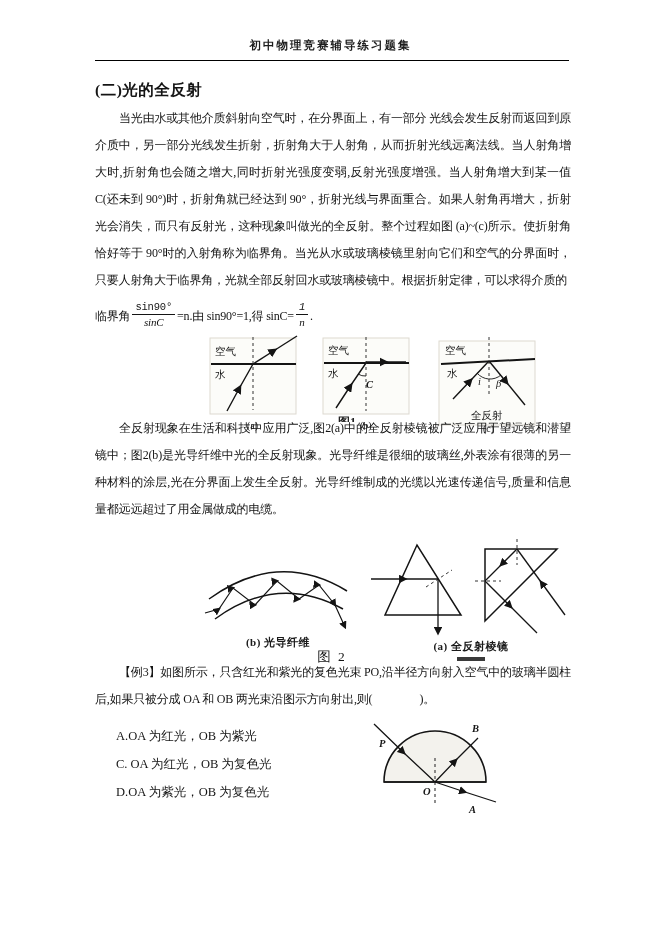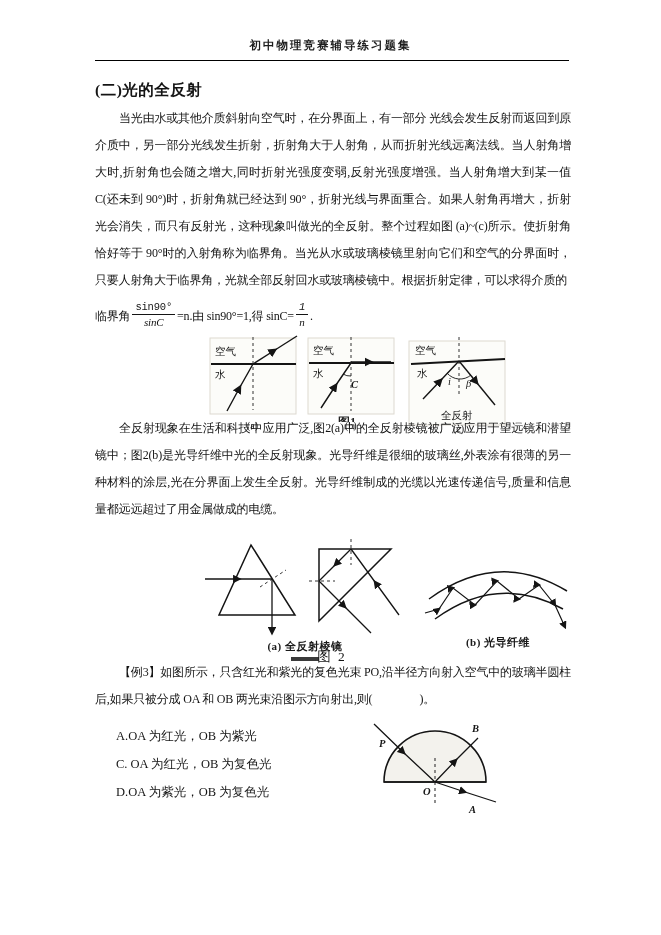--- a/index.html
+++ b/index.html
@@ -32,21 +32,21 @@
   }
   .frac{
     display:inline-block;vertical-align:middle;text-align:center;
     line-height:1.1;margin:0 2px;position:relative;top:-2px;
   }
   .frac .num{display:block;border-bottom:1px solid #141414;padding:0 3px 1px 3px;
     font-family:"Liberation Mono","DejaVu Sans Mono",monospace;font-size:10.5px;}
   .frac .den{display:block;font-style:italic;font-size:11px;padding-top:1px;}
   .frac .den-mono{font-family:"Liberation Mono","DejaVu Sans Mono",monospace;font-style:italic;}
   .fig1-row{
-    position:absolute;top:333px;left:207px;display:flex;gap:6px;align-items:flex-end;
+    position:absolute;top:333px;left:207px;display:flex;gap:21px;align-items:flex-end;
   }
   .fig-panel{display:block;}
   .cropped-caption{
     position:absolute;top:414px;left:325px;width:44px;height:8px;overflow:hidden;
     font-size:12px;font-weight:bold;text-align:center;color:#222;
   }
   .par-2{top:415px;}
   .fig2-row{
     position:absolute;top:537px;left:203px;display:flex;align-items:flex-start;gap:16px;
   }
@@ -134,49 +134,49 @@
     <text x="38" y="86" class="svg-cjk">全反射</text>
     <text x="50" y="99" class="svg-lbl">(c)</text>
   </svg>
 </div>
 
 <div class="cropped-caption">图1</div>
 
 <div class="body-par par-2">全反射现象在生活和科技中应用广泛,图2(a)中的全反射棱镜被广泛应用于望远镜和潜望镜中；图2(b)是光导纤维中光的全反射现象。光导纤维是很细的玻璃丝,外表涂有很薄的另一种材料的涂层,光在分界面上发生全反射。光导纤维制成的光缆以光速传递信号,质量和信息量都远远超过了用金属做成的电缆。</div>
 
 <div class="fig2-row">
+  <div class="fig2-col fiber-col">
+    <svg width="150" height="86" viewBox="0 0 150 86">
+      <path d="M6,52 Q75,2 144,44" fill="none" stroke="#141414" stroke-width="1.5"></path>
+      <path d="M12,72 Q75,26 140,62" fill="none" stroke="#141414" stroke-width="1.5"></path>
+      <path d="M2,66 L16,62 L30,41 L52,58 L74,34 L96,52 L116,38 L132,58 L142,80" fill="none" stroke="#141414" stroke-width="1.2" marker-mid="url(#arr)" marker-end="url(#arr)"></path>
+    </svg>
+    <div class="fig-caption">(b) 光导纤维</div>
+  </div>
+
   <div class="fig2-col">
     <div class="fig2-prisms">
       <svg width="100" height="100" viewBox="0 0 100 100">
         <path d="M48,8 L16,78 L92,78 Z" fill="none" stroke="#141414" stroke-width="1.5"></path>
         <path d="M2,42 L36,42 L69,42" fill="none" stroke="#141414" stroke-width="1.3" marker-mid="url(#arr)"></path>
         <line x1="57" y1="50" x2="83" y2="33" stroke="#333" stroke-width="1" stroke-dasharray="3,3"></line>
         <path d="M69,42 L69,78 L69,96" fill="none" stroke="#141414" stroke-width="1.3" marker-end="url(#arr)"></path>
       </svg>
       <svg width="100" height="100" viewBox="0 0 100 100">
         <path d="M12,12 L84,12 L12,84 Z" fill="none" stroke="#141414" stroke-width="1.5"></path>
         <line x1="44" y1="2" x2="44" y2="28" stroke="#333" stroke-width="1" stroke-dasharray="3,3"></line>
         <line x1="2" y1="44" x2="28" y2="44" stroke="#333" stroke-width="1" stroke-dasharray="3,3"></line>
         <path d="M92,78 L68,45 L44,12" fill="none" stroke="#141414" stroke-width="1.3" marker-mid="url(#arr)"></path>
         <path d="M44,12 L28,28 L12,44" fill="none" stroke="#141414" stroke-width="1.3" marker-mid="url(#arr)"></path>
         <path d="M12,44 L38,70 L64,96" fill="none" stroke="#141414" stroke-width="1.3" marker-mid="url(#arr)"></path>
       </svg>
     </div>
     <div class="fig-caption">(a) 全反射棱镜</div>
     <div class="scan-artifact-line"></div>
   </div>
-
-  <div class="fig2-col fiber-col">
-    <svg width="150" height="86" viewBox="0 0 150 86">
-      <path d="M6,52 Q75,2 144,44" fill="none" stroke="#141414" stroke-width="1.5"></path>
-      <path d="M12,72 Q75,26 140,62" fill="none" stroke="#141414" stroke-width="1.5"></path>
-      <path d="M2,66 L16,62 L30,41 L52,58 L74,34 L96,52 L116,38 L132,58 L142,80" fill="none" stroke="#141414" stroke-width="1.2" marker-mid="url(#arr)" marker-end="url(#arr)"></path>
-    </svg>
-    <div class="fig-caption">(b) 光导纤维</div>
-  </div>
 </div>
 
 <div class="figure2-caption">图 2</div>
 
 <div class="body-par par-example">【例3】如图所示，只含红光和紫光的复色光束 PO,沿半径方向射入空气中的玻璃半圆柱后,如果只被分成 OA 和 OB 两光束沿图示方向射出,则(　　　　)。</div>
 
 <div class="options">
   <div class="option">A.OA 为红光，OB 为紫光</div>
   <div class="option">C. OA 为红光，OB 为复色光</div>
   <div class="option">D.OA 为紫光，OB 为复色光</div>

